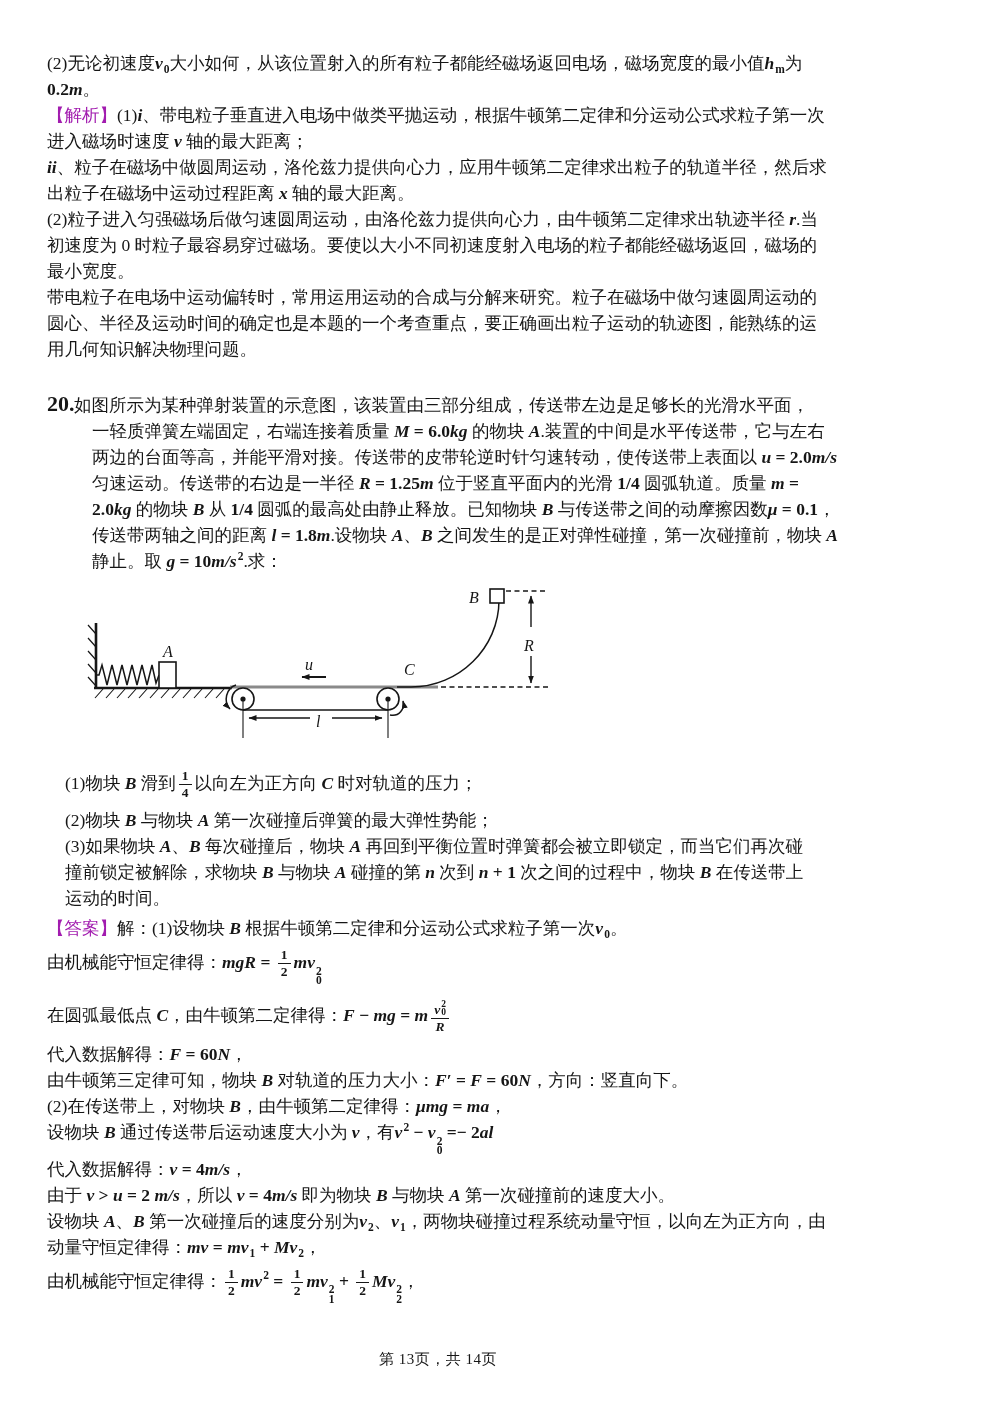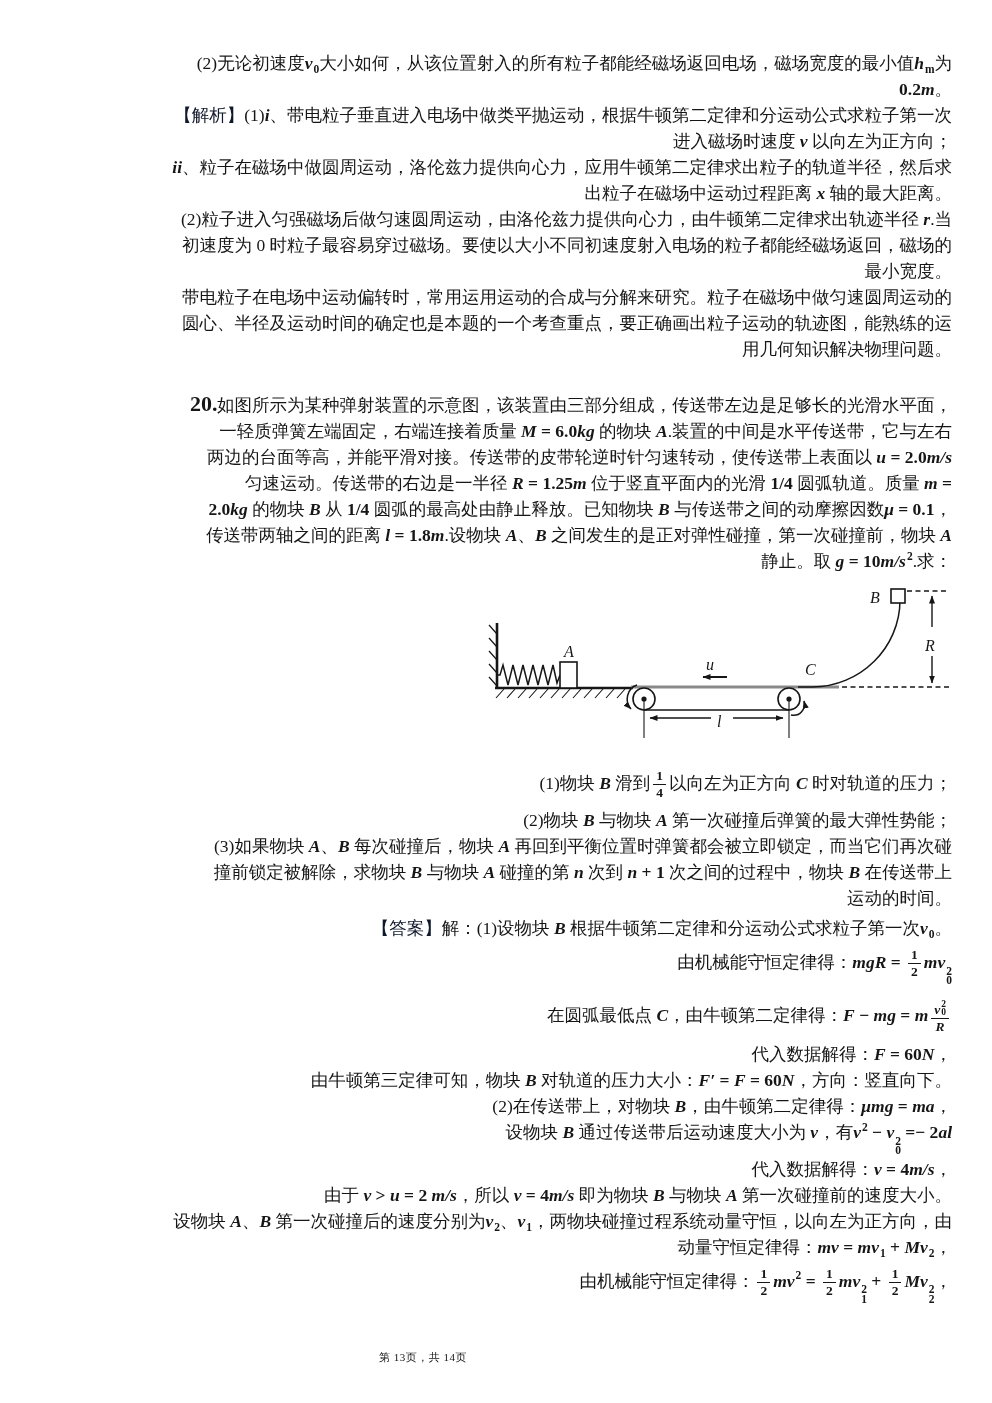--- a/index.html
+++ b/index.html
@@ -1,60 +1,60 @@
 <!DOCTYPE html>
 <html><head>
 <meta charset="utf-8">
 <style>
   html,body{margin:0;padding:0;background:#ffffff;}
   .page{
     position:relative;width:992px;height:1403px;background:#fff;overflow:hidden;
     font-family:"Liberation Serif","DejaVu Serif",serif;color:#161616;
-    box-sizing:border-box;padding:50px 40px 0 47px;text-align:right;
+    box-sizing:border-box;padding:50px 40px 0 47px;
   }
   .ln{white-space:nowrap;line-height:26px;min-height:26px;font-size:17.5px;}
-  .fr-line{padding:7px 0;margin-left:20px;}
+  .fr-line{padding:7px 0;}
   .t{}
   .b{font-weight:700;}
   .bi{font-weight:700;font-style:italic;}
-  .blue{color:#0f172a;}
+  .blue{color:#a21caf;}
   .num{display:inline-block;width:27px;font-weight:700;font-size:22px;}
   .msub{font-size:11.5px;font-weight:700;vertical-align:-4px;line-height:0;margin-left:1px;}
   .msup{font-size:11.5px;font-weight:700;vertical-align:7px;line-height:0;margin-left:1px;}
   .ss{display:inline-flex;flex-direction:column;vertical-align:-7px;margin-left:1px;}
   .ss span{font-size:11.5px;font-weight:700;line-height:9.5px;}
   .fr{display:inline-flex;flex-direction:column;align-items:center;vertical-align:middle;margin:0 3px;}
   .fr-n{display:inline-flex;align-items:flex-end;border-bottom:1.4px solid #161616;padding:0 3px 1px;}
   .fr-d{display:inline-flex;padding-top:1px;}
   .fr .b,.fr .bi,.fr .t{font-size:13.5px;line-height:14px;}
   .fr .ss{vertical-align:baseline;}
   .fr .ss span{font-size:9.5px;line-height:8.5px;}
   #problem{margin-top:29px;}
   #problem .ln{margin-left:45px;}
   #problem .ln:first-child{margin-left:0;}
   #figure-wrap{margin:8px 0 0 38px;height:166px;}
   #questions{margin-top:14px;}
   #questions .ln{margin-left:18px;}
   #answer{margin-top:4px;}
-  .footer{position:absolute;left:379px;top:1350px;font-size:11px;letter-spacing:0.5px;}
+  .footer{position:absolute;left:379px;top:1350px;font-size:15px;letter-spacing:0.5px;}
   svg text{font-family:"Liberation Serif","DejaVu Serif",serif;}
 </style>
 </head>
 <body>
 
 <div class="page">
 
   <div class="sec" id="prev">
       <div class="ln"><span class="t">(2)无论初速度</span><span class="bi">v</span><span class="msub">0</span><span class="t">大小如何，从该位置射入的所有粒子都能经磁场返回电场，磁场宽度的最小值</span><span class="bi">h</span><span class="msub">m</span><span class="t">为</span></div>
       <div class="ln"><span class="b">0.2</span><span class="bi">m</span><span class="t">。</span></div>
     </div>
 
   <div class="sec" id="analysis">
       <div class="ln"><span class="blue">【解析】</span><span class="t">(1)</span><span class="bi">i</span><span class="t">、带电粒子垂直进入电场中做类平抛运动，根据牛顿第二定律和分运动公式求粒子第一次</span></div>
-      <div class="ln"><span class="t">进入磁场时速度 </span><span class="bi">v</span><span class="t"> 以向左为正方向；</span></div>
+      <div class="ln"><span class="t">进入磁场时速度 </span><span class="bi">v</span><span class="t"> 轴的最大距离；</span></div>
       <div class="ln"><span class="bi">ii</span><span class="t">、粒子在磁场中做圆周运动，洛伦兹力提供向心力，应用牛顿第二定律求出粒子的轨道半径，然后求</span></div>
       <div class="ln"><span class="t">出粒子在磁场中运动过程距离 </span><span class="bi">x</span><span class="t"> 轴的最大距离。</span></div>
       <div class="ln"><span class="t">(2)粒子进入匀强磁场后做匀速圆周运动，由洛伦兹力提供向心力，由牛顿第二定律求出轨迹半径 </span><span class="bi">r</span><span class="t">.当</span></div>
       <div class="ln"><span class="t">初速度为 0 时粒子最容易穿过磁场。要使以大小不同初速度射入电场的粒子都能经磁场返回，磁场的</span></div>
       <div class="ln"><span class="t">最小宽度。</span></div>
       <div class="ln"><span class="t">带电粒子在电场中运动偏转时，常用运用运动的合成与分解来研究。粒子在磁场中做匀速圆周运动的</span></div>
       <div class="ln"><span class="t">圆心、半径及运动时间的确定也是本题的一个考查重点，要正确画出粒子运动的轨迹图，能熟练的运</span></div>
       <div class="ln"><span class="t">用几何知识解决物理问题。</span></div>
     </div>
 

